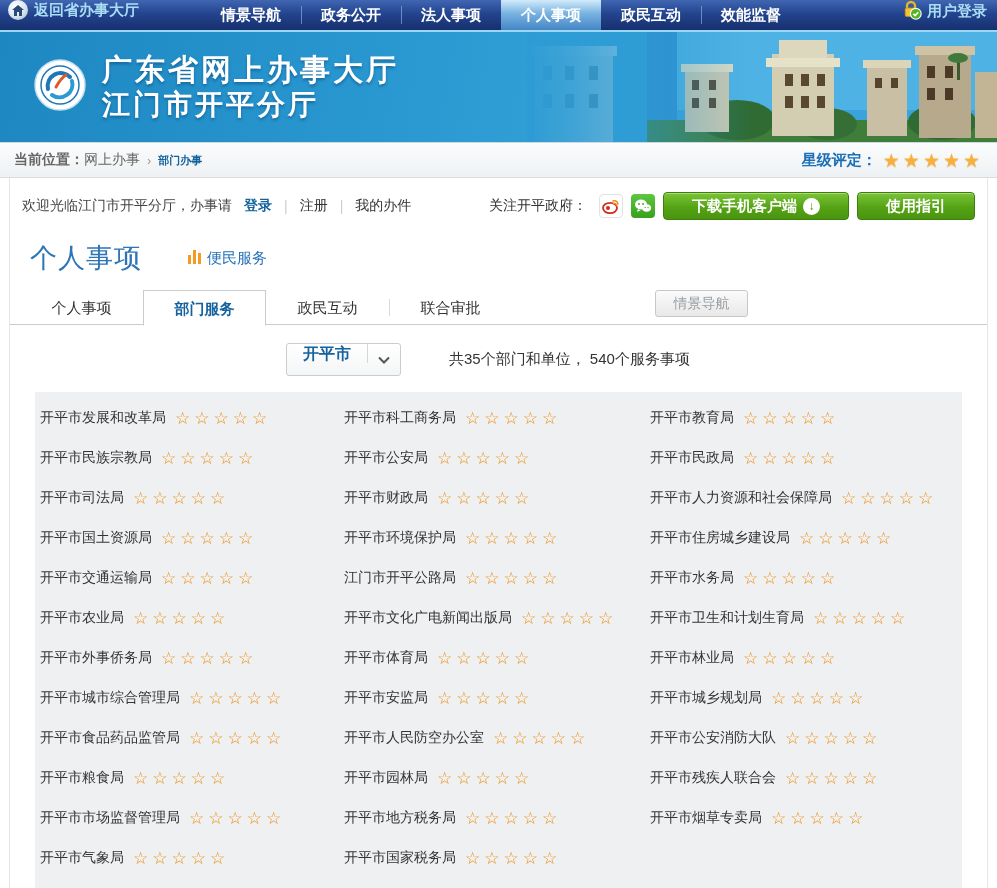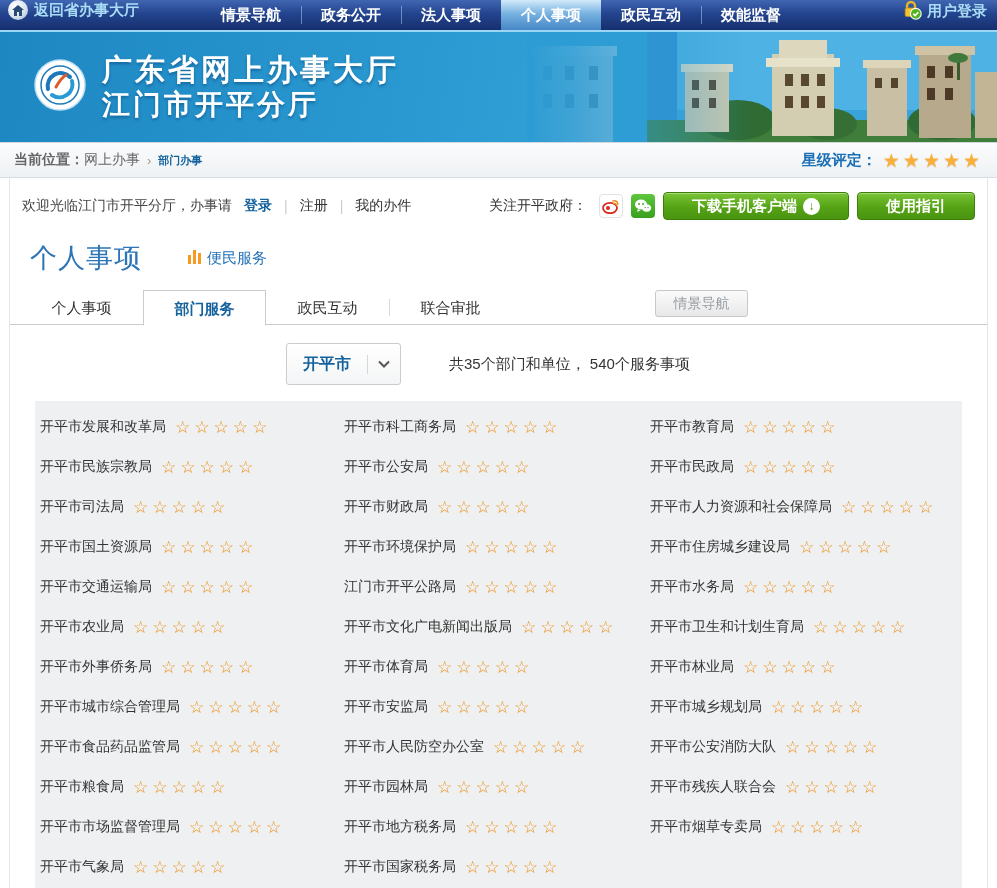--- a/index.html
+++ b/index.html
@@ -90,21 +90,21 @@
   .tab.active { background:#fff; border:1px solid #c9ccce; border-bottom:1px solid #fff;
     color:#15639e; font-weight:bold; height:36px; }
   .tab.active::before, .tab.active + .tab::before { display:none; }
   .scene-btn { position:absolute; left:645px; top:0; width:93px; height:27px;
     line-height:25px; text-align:center; color:#9aa0a6; font-size:14px; cursor:pointer;
     background:linear-gradient(180deg,#fbfbfb,#e8e8e8); border:1px solid #c8c8c8;
     border-radius:3px; }
 
   
   .filter-row { display:flex; align-items:center; padding:18px 0 0 20px; }
-  .region-select { display:flex; align-items:center; height:42px; cursor:pointer;
+  .region-select { display:flex; height:33px; cursor:pointer;
     background:linear-gradient(180deg,#ffffff,#f4f5f6); border:1px solid #c8cdd1;
     border-radius:3px; }
   .region-value { color:#15639e; font-weight:bold; font-size:16px; padding:0 16px; }
   .region-divider { width:1px; height:19px; background:#d5d8da; }
   .region-caret { width:32px; display:flex; align-items:center; justify-content:center; }
   .filter-summary { margin-left:48px; color:#333; font-size:15px; }
 
   
   .dept-panel { margin:16px 25px 0 25px; background:#eef0f1; padding:6px 0 0 5px; height:500px; }
   .dept-grid { display:grid; grid-template-columns:304px 306px 1fr; grid-auto-rows:40px;

